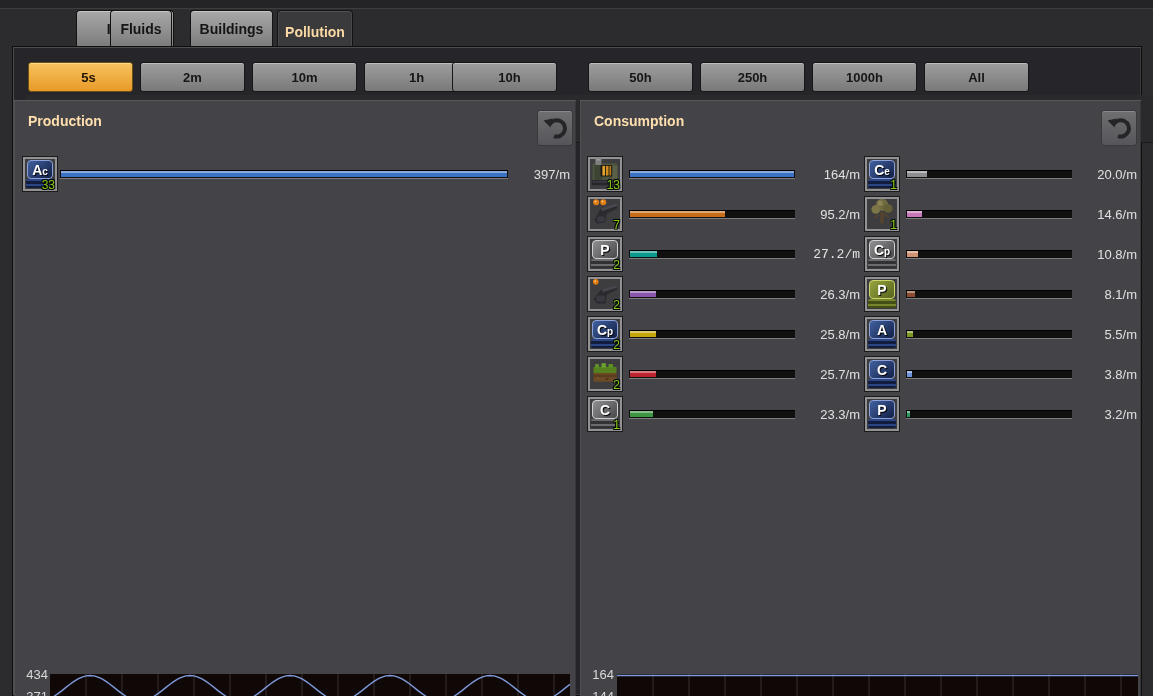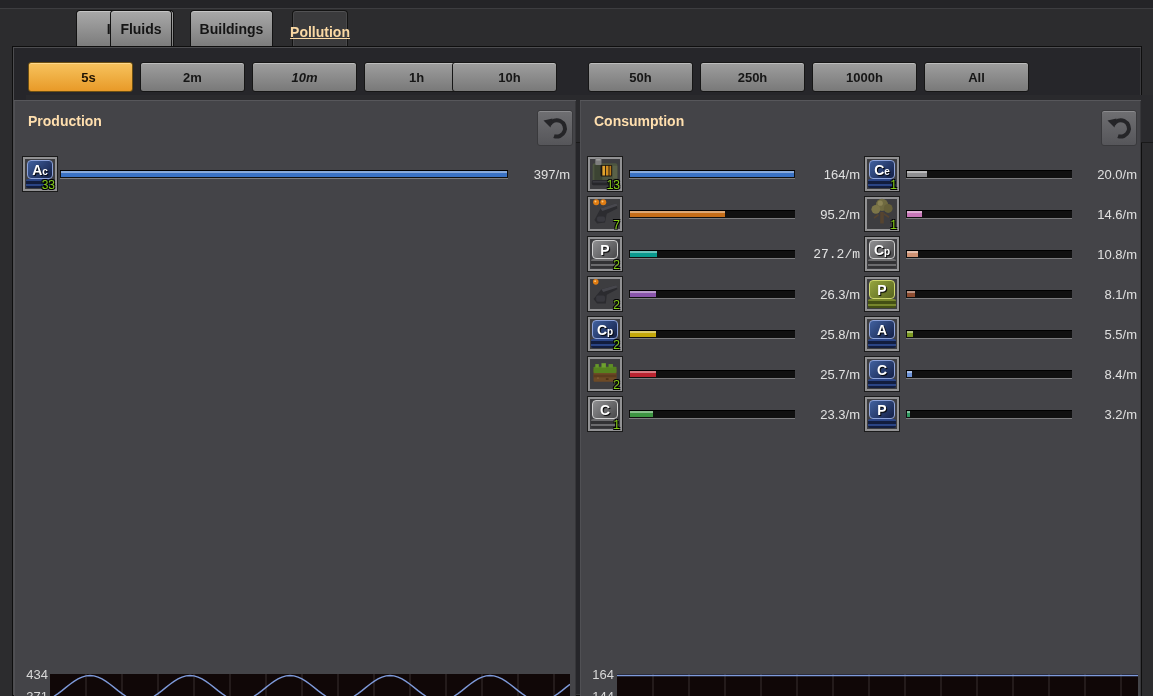--- a/index.html
+++ b/index.html
@@ -93,30 +93,30 @@
   .chart-svg{position:absolute;}
 </style>
 </head>
 <body>
 
 <div class="topstrip"></div>
 <div id="tabbar">
     <div class="tab" style="left: 28px; width: 98px; margin-left: 48px;">Items</div>
     <div class="tab" style="left: 110px; width: 62px;">Fluids</div>
     <div class="tab" style="left: 190px; width: 83px;">Buildings</div>
-    <div class="tab active" style="left: 292px; width: 56px; text-decoration: underline;">Pollution</div>
+    <div class="tab active" style="left: 277px; width: 76px;">Pollution</div>
   </div>
 
 <div class="window">
   <div class="time-strip"></div>
 </div>
 <div id="timebar">
     <div class="time-btn selected" style="left: 28px; padding-left: 16px;">5s</div>
     <div class="time-btn" style="left: 140px;">2m</div>
-    <div class="time-btn" style="left: 252px; font-style: italic;">10m</div>
+    <div class="time-btn" style="left: 252px;">10m</div>
     <div class="time-btn" style="left: 364px;">1h</div>
     <div class="time-btn" style="left: 452px; padding-left: 10px;">10h</div>
     <div class="time-btn" style="left: 588px;">50h</div>
     <div class="time-btn" style="left: 700px;">250h</div>
     <div class="time-btn" style="left: 812px;">1000h</div>
     <div class="time-btn" style="left: 924px;">All</div>
   </div>
 
 <div class="panel" id="panel-prod" style="left:14px;width:562px;">
   <div class="panel-title">Production</div>
@@ -388,21 +388,21 @@
             <div class="face">
               <span class="main">C</span>
               <span class="sub"></span>
             </div>
             <div class="base"></div>
           </div>
         </div>
         <div class="bar" style="left: 326px; width: 166px;">
           <div class="fill" style="background: rgb(109, 147, 216); width: 5px;"></div>
         </div>
-        <div class="val" style="right: 4px;">8.4/m</div>
+        <div class="val" style="right: 4px;">3.8/m</div>
       </div>
       <div class="row" style="top: 296px; left: 0px; width: 100%;">
         <div class="slot" style="left: 284px;">
           <div class="key blue">
             <div class="face">
               <span class="main">P</span>
               <span class="sub"></span>
             </div>
             <div class="base"></div>
           </div>

